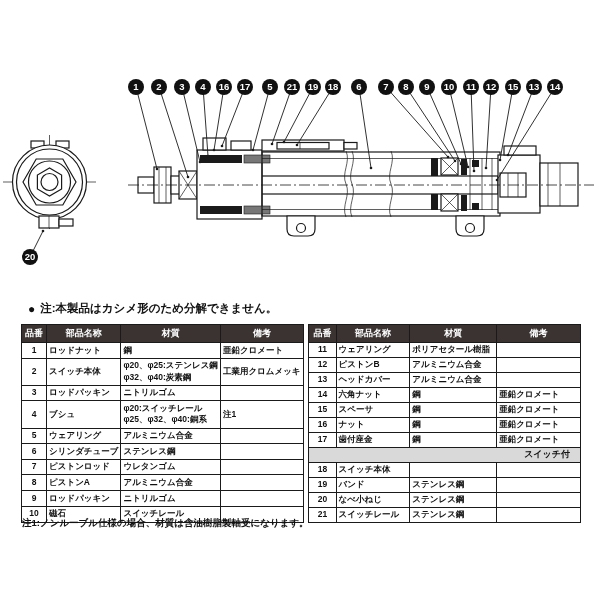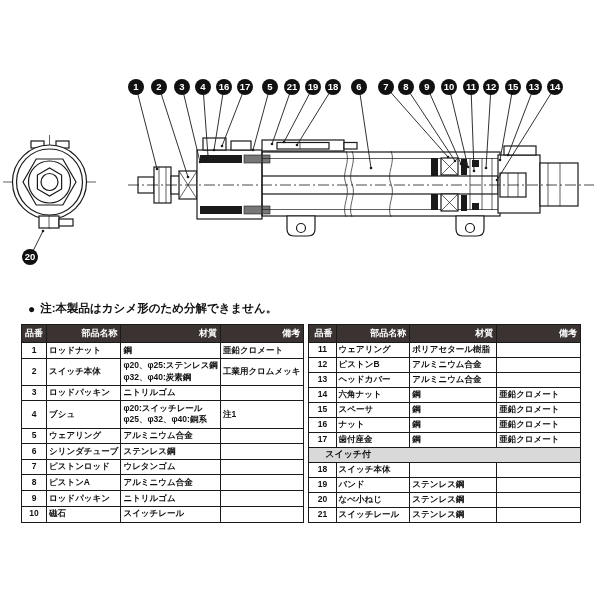--- a/index.html
+++ b/index.html
@@ -11,26 +11,26 @@
   .thin{fill:none;stroke:#1a1a1a;stroke-width:0.7;}
   .whitefill{fill:#fff;stroke:#1a1a1a;stroke-width:1.2;}
   .blackfill{fill:#1a1a1a;stroke:none;}
   .hatch{fill:#777;stroke:#1a1a1a;stroke-width:0.6;}
   #note-top{position:absolute;left:28px;top:301px;font-size:11.5px;font-weight:bold;
             display:flex;gap:5px;align-items:center;white-space:nowrap;}
   #note-top .bullet{font-size:12px;}
   #tables{position:absolute;left:21px;top:324px;width:560px;display:flex;gap:4px;}
   table{border-collapse:collapse;table-layout:fixed;}
   table.parts{border:1.6px solid #1a1a1a;}
-  th{background:#3a3332;color:#fff;font-size:9px;font-weight:bold;text-align:right;
+  th{background:#3a3332;color:#fff;font-size:9px;font-weight:bold;text-align:center;
      padding:2px 3px;border:1px solid #1a1a1a;height:12px;white-space:nowrap;}
   td{border:1px solid #1a1a1a;font-size:8.5px;font-weight:bold;padding:1px 2px;
      white-space:nowrap;overflow:hidden;line-height:11.5px;height:12px;vertical-align:middle;}
   td.num{text-align:center;}
-  td.band{background:#d9d9d9;font-size:9px;padding:1px 16px;height:10px;}
+  td.band{background:#d9d9d9;font-size:9px;padding:1px 10px;height:10px;text-align:right;}
   #footnote{position:absolute;left:22px;top:517px;font-size:9.5px;font-weight:bold;white-space:nowrap;}
   .balloon-num{fill:#fff;font-size:9.5px;font-weight:bold;text-anchor:middle;
                font-family:"Liberation Sans","DejaVu Sans",sans-serif;}
 </style>
 </head>
 <body>
 
 <div id="page">
 
   <svg id="diagram" width="600" height="300" viewBox="0 0 600 300">
@@ -420,13 +420,14 @@
           <tr>
             <td class="num">21</td>
             <td>スイッチレール</td>
             <td>ステンレス鋼</td>
             <td></td>
           </tr>
         </tbody>
     </table>
   </div>
 
+  <div id="footnote">注1:ノンルーブル仕様の場合、材質は含油樹脂製軸受になります。</div>
 </div>
 
 </body></html>

